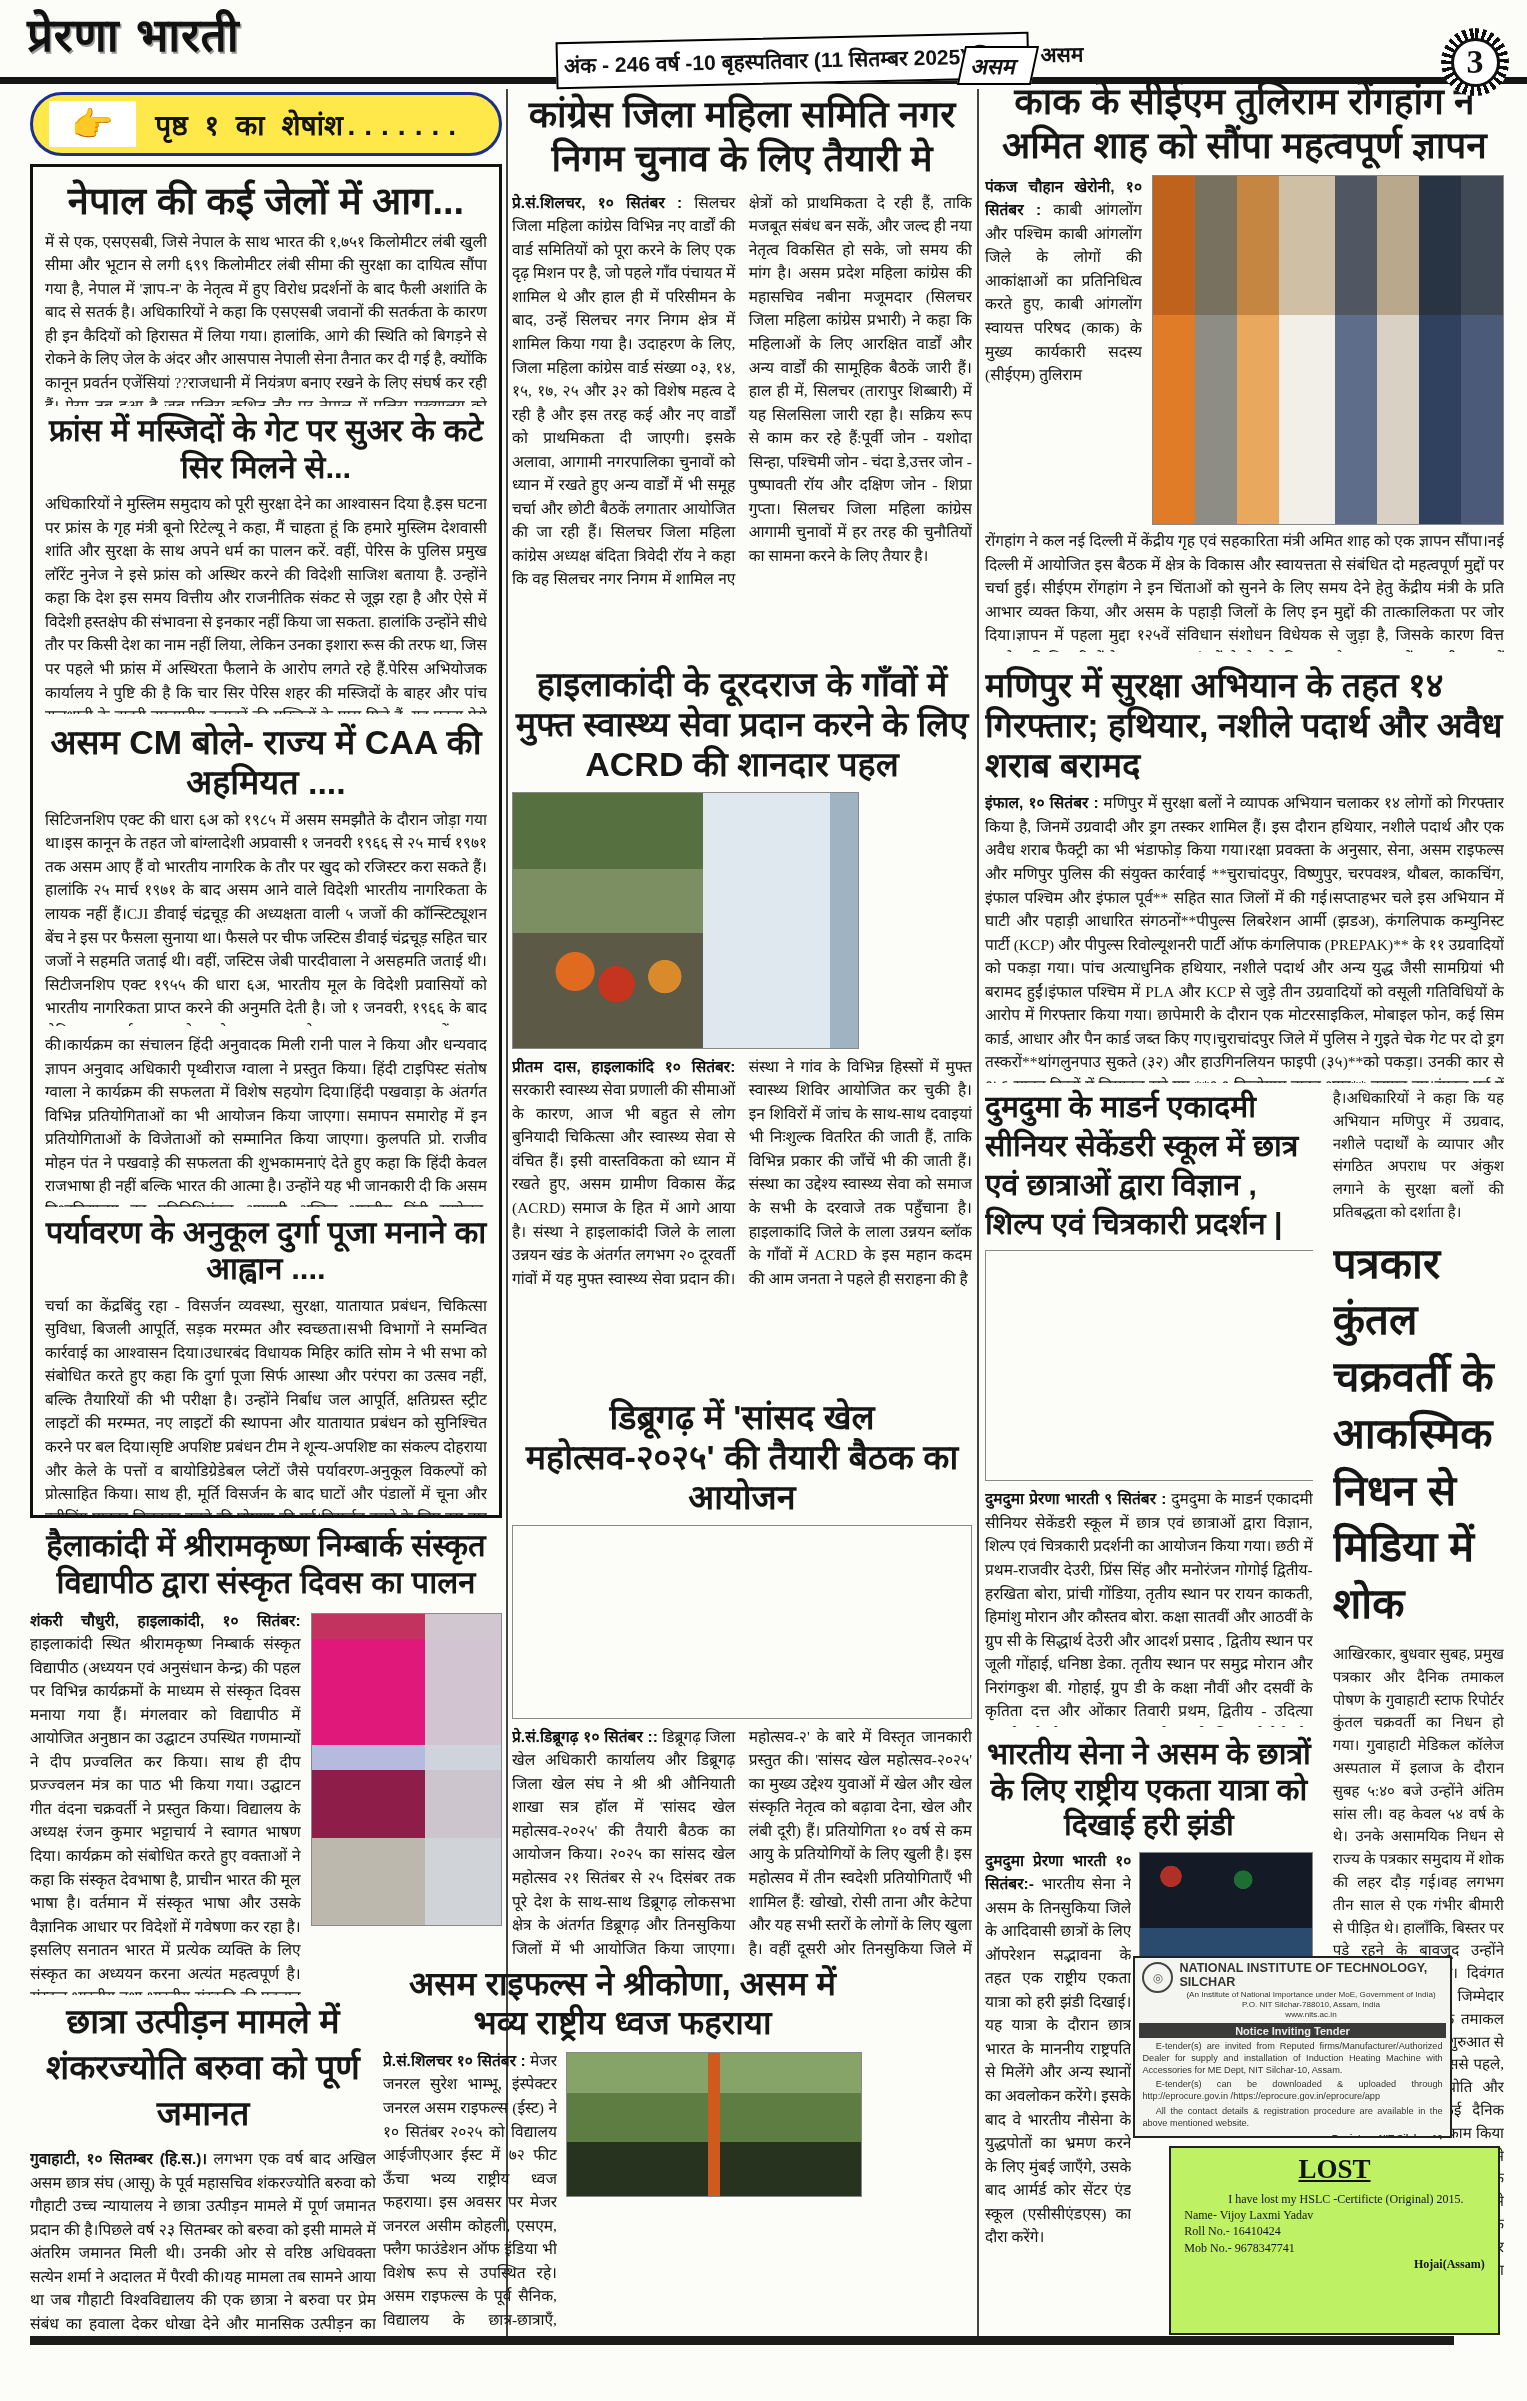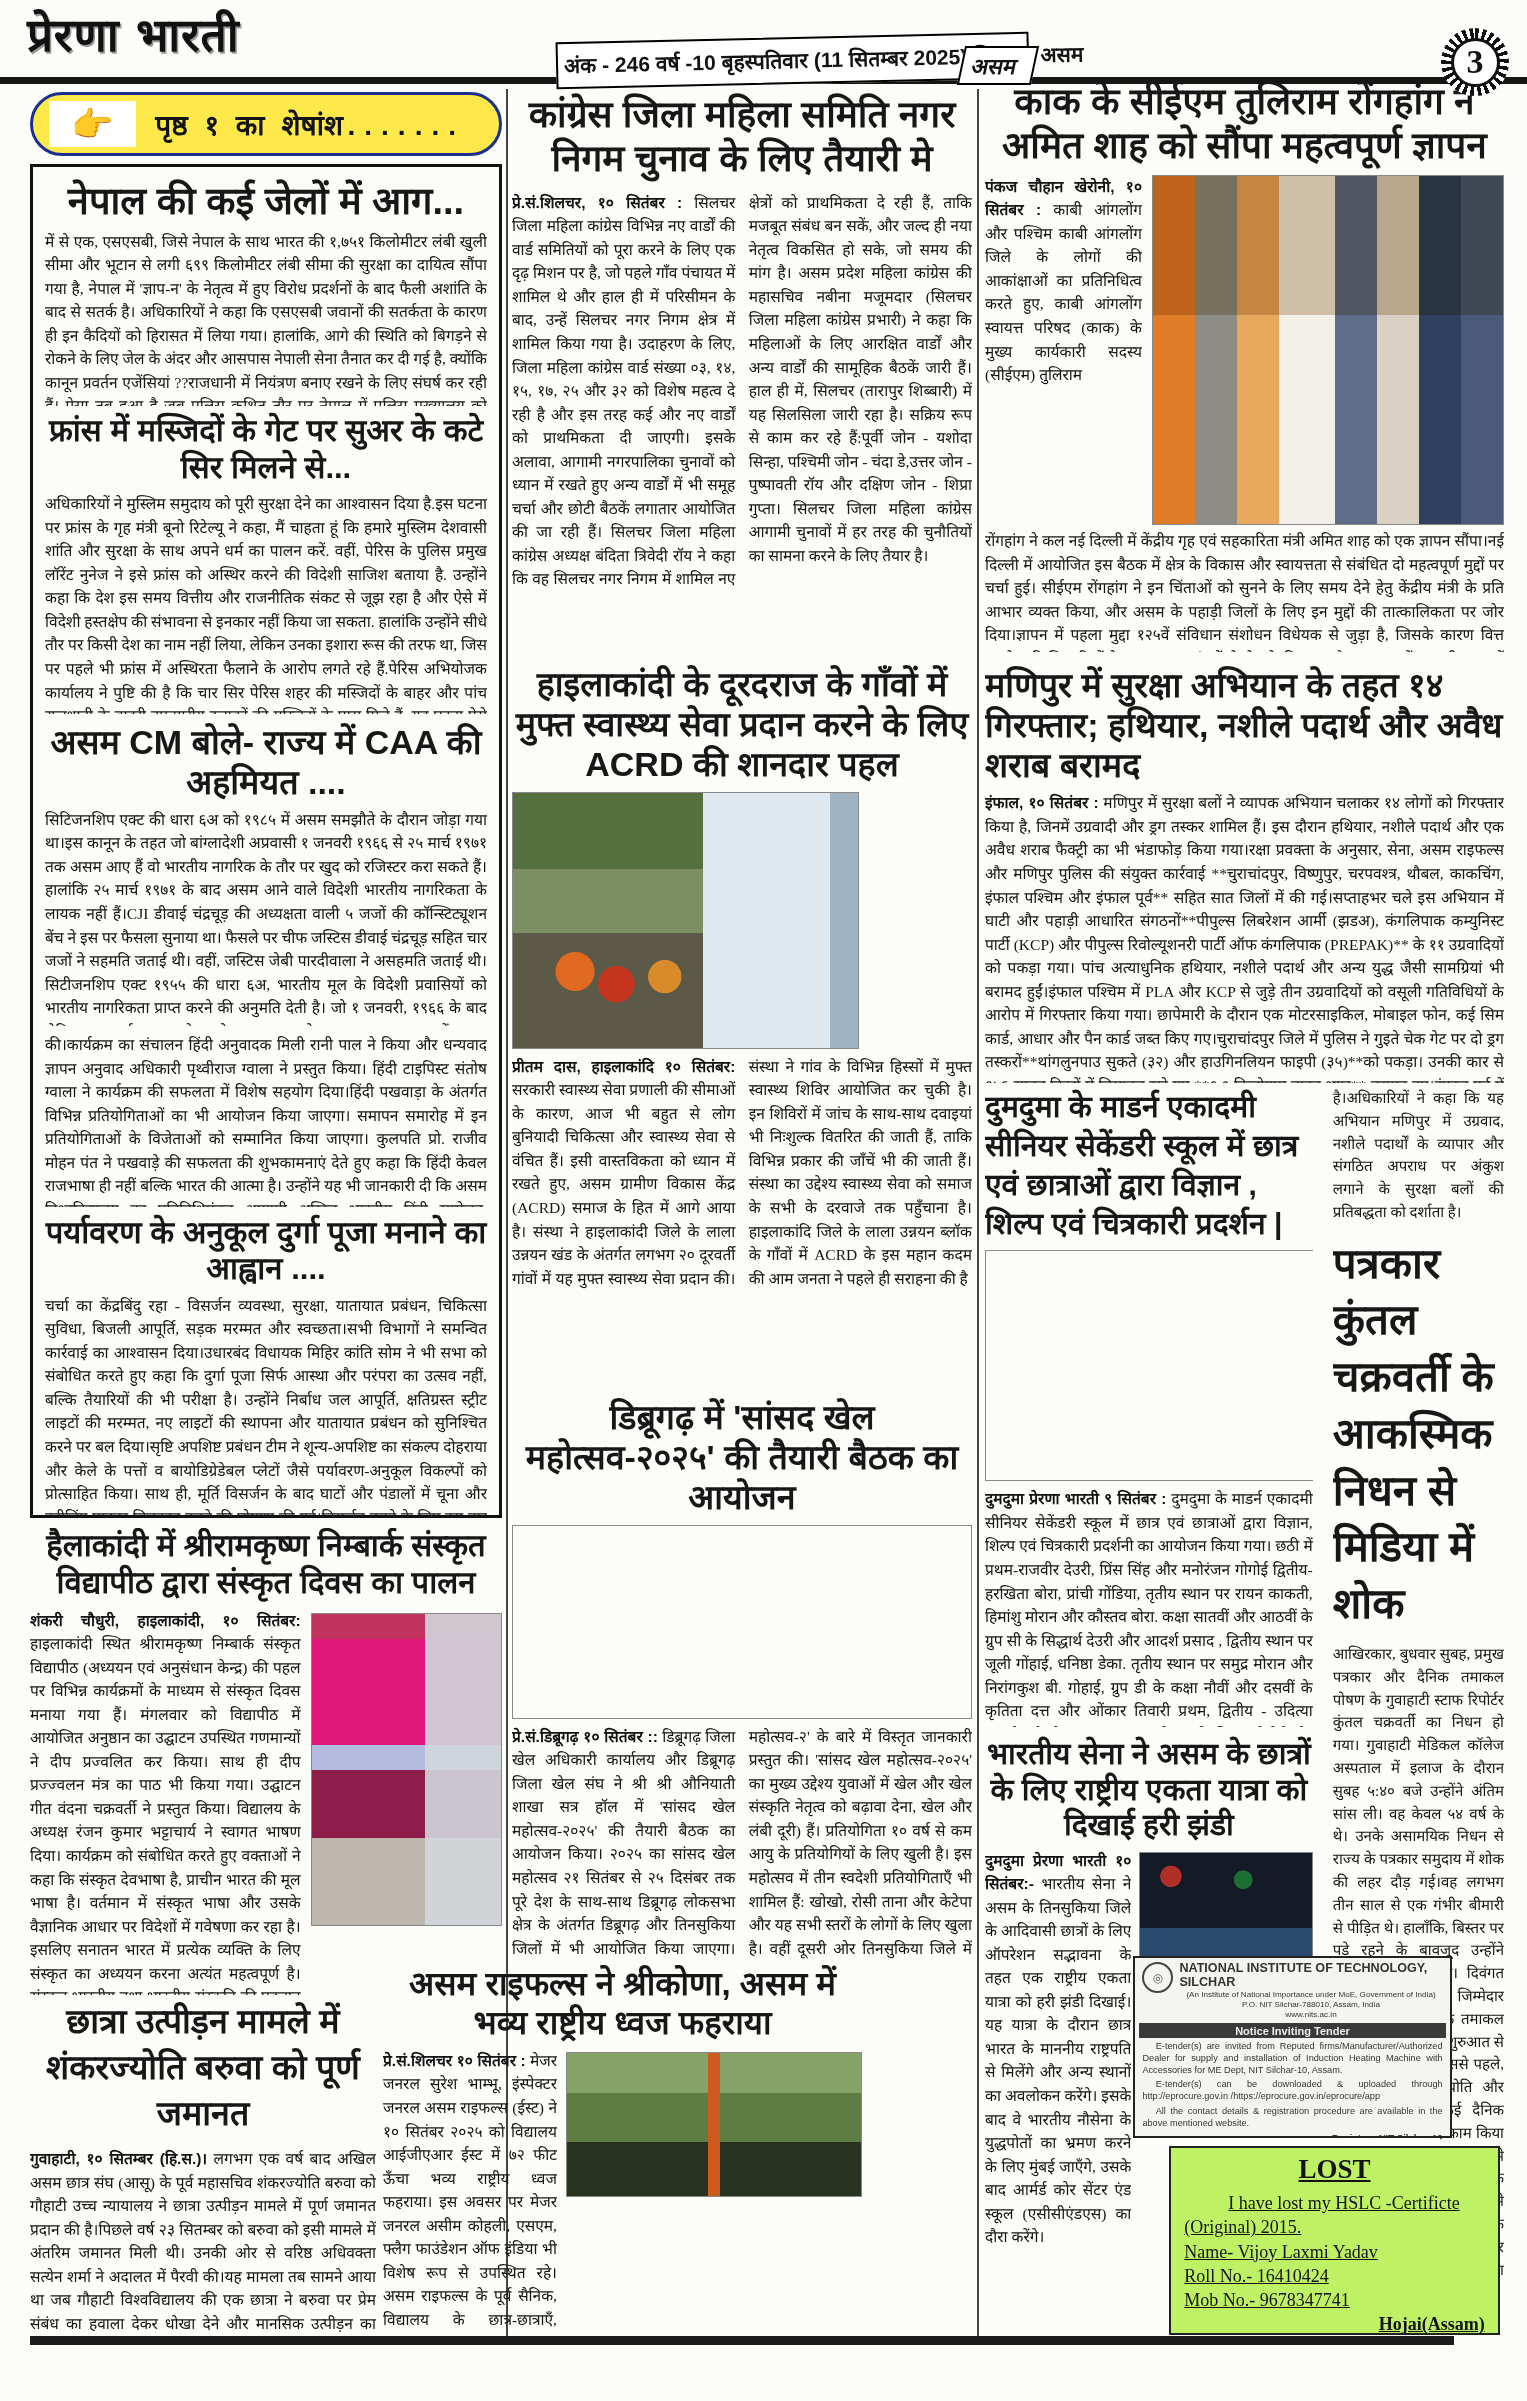--- a/index.html
+++ b/index.html
@@ -147,21 +147,21 @@
   .nit-sub { font-size:8.1px; text-align:center; line-height:1.25; }
   .nit-bar { background:#3a3a3a; color:#eee; font-weight:bold; font-size:11px; text-align:center;
              margin:3px -3px; padding:1.5px 0; }
   .nit p.np { font-size:9.2px; text-align:justify; line-height:1.3; text-indent:13.3px; margin-bottom:2.2px;}
   .nit .sig { text-align:right; font-weight:bold; font-size:9.6px; }
   .lost {
     position:absolute; left:1133px; top:2146px; width:331px; height:189px; z-index:5;
     background:#bef264; border:2.2px solid #222; padding:6px 13.3px; overflow:hidden;margin-left:36px;
   }
   .lost-title { text-align:center; font-size:27px; font-weight:bold; text-decoration:underline; margin-bottom:6px;}
-  .lost p { font-size:18px; line-height:1.35;text-decoration:underline; }
+  .lost p { font-size:12px; line-height:1.35; }
   .lost .ind { text-indent:44px; }
   .lost .loc { text-align:right; font-weight:bold; }
 
   .bottom-rule { position:absolute; left:30px; top:2336px; width:1424px; height:9px; background:#1c1c1c; }
 </style>
 </head>
 <body>
 
 <div class="page">
 

